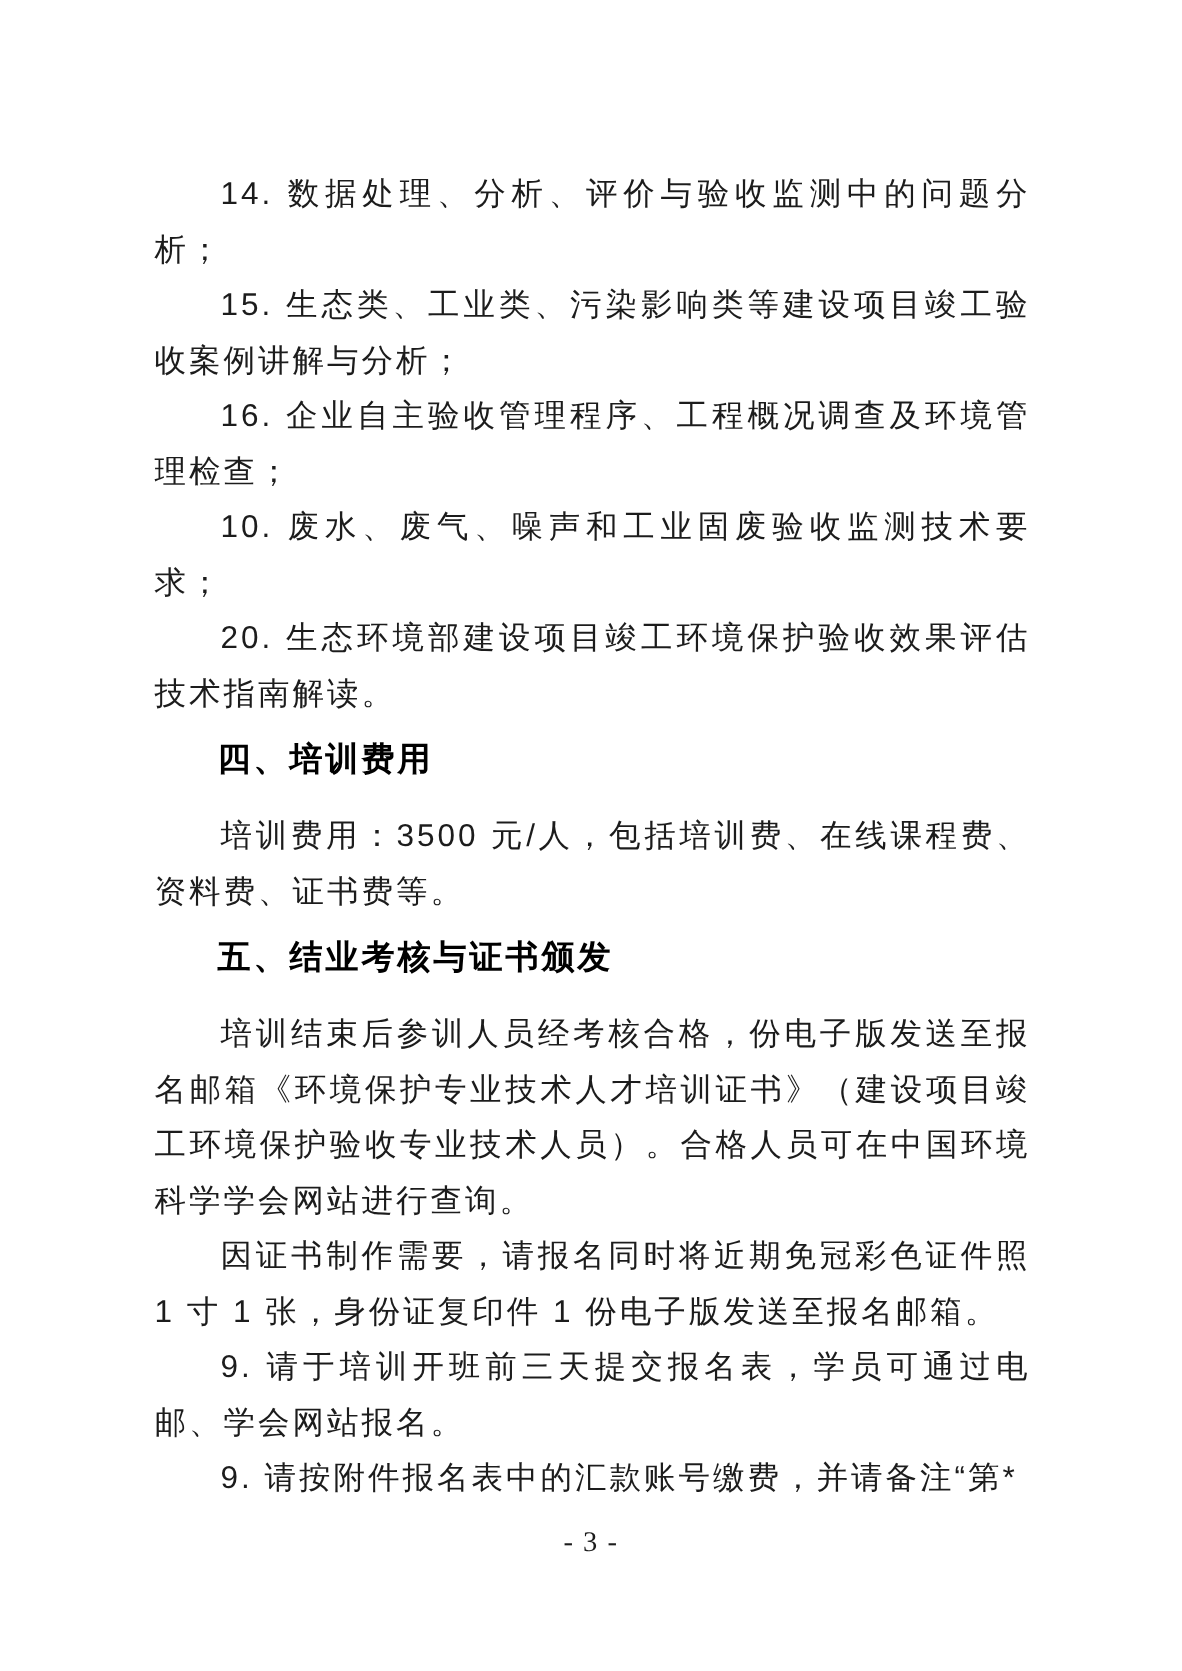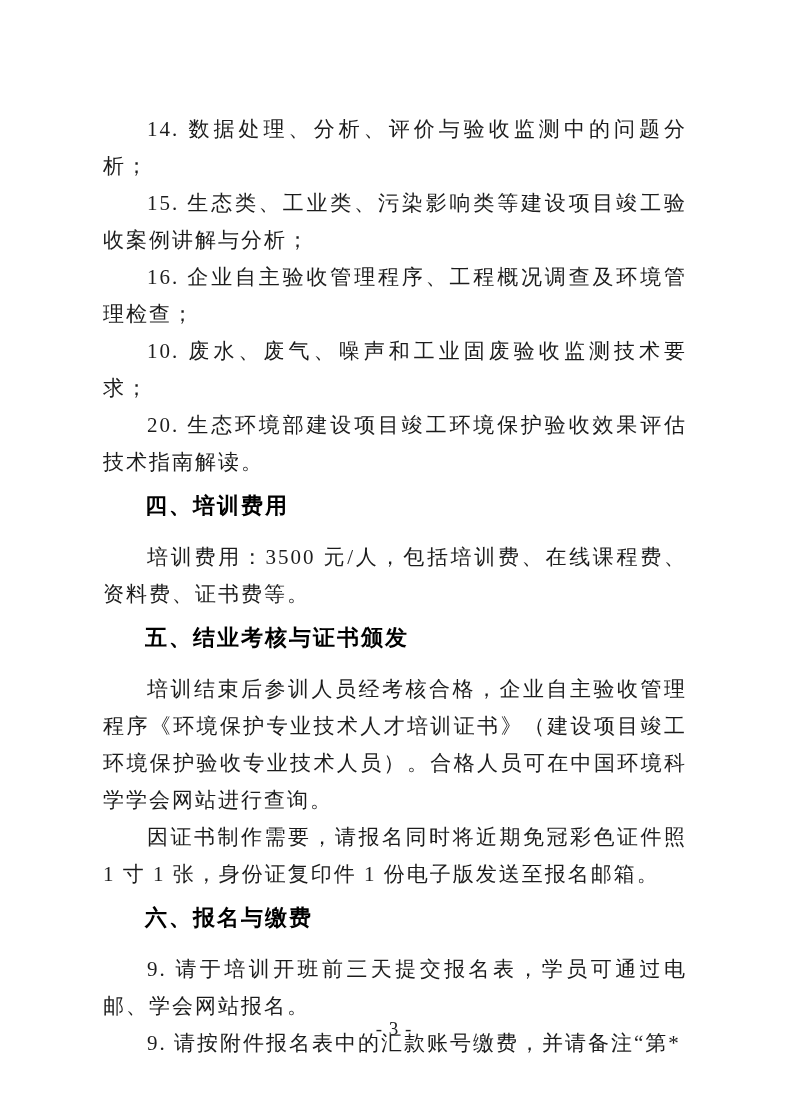--- a/index.html
+++ b/index.html
@@ -30,21 +30,21 @@
   }
   .para {
     margin: 0;
     font-size: 21px;
     line-height: 37px;
     letter-spacing: 2px;
     text-indent: 44px;
     text-align: justify;
     text-justify: inter-character;
     color: #1c1c1c;
-    font-family: Liberation Serif, serif;
+    font-family: Liberation Sans, sans-serif;
   }
   .heading {
     margin: 8px 0 13px 0;
     font-size: 22px;
     line-height: 37px;
     letter-spacing: 2px;
     text-indent: 42px;
     font-weight: bold;
     color: #000000;
     font-family: Liberation Mono, monospace;
@@ -67,20 +67,19 @@
 <div class="page">
   <div class="content">
     <p class="para">14. 数据处理、分析、评价与验收监测中的问题分析；</p>
     <p class="para">15. 生态类、工业类、污染影响类等建设项目竣工验收案例讲解与分析；</p>
     <p class="para">16. 企业自主验收管理程序、工程概况调查及环境管理检查；</p>
     <p class="para">10. 废水、废气、噪声和工业固废验收监测技术要求；</p>
     <p class="para">20. 生态环境部建设项目竣工环境保护验收效果评估技术指南解读。</p>
     <h2 class="heading">四、培训费用</h2>
     <p class="para">培训费用：3500 元/人，包括培训费、在线课程费、资料费、证书费等。</p>
     <h2 class="heading">五、结业考核与证书颁发</h2>
-    <p class="para">培训结束后参训人员经考核合格，企业自主验收管理程序《环境保护专业技术人才培训证书》（建设项目竣工环境保护验收专业技术人员）。合格人员可在中国环境科学学会网站进行查询。</p>
+    <p class="para">培训结束后参训人员经考核合格，份电子版发送至报名邮箱《环境保护专业技术人才培训证书》（建设项目竣工环境保护验收专业技术人员）。合格人员可在中国环境科学学会网站进行查询。</p>
     <p class="para">因证书制作需要，请报名同时将近期免冠彩色证件照 1 寸 1 张，身份证复印件 1 份电子版发送至报名邮箱。</p>
-    <h2 class="heading">六、报名与缴费</h2>
     <p class="para">9. 请于培训开班前三天提交报名表，学员可通过电邮、学会网站报名。</p>
     <p class="para">9. 请按附件报名表中的汇款账号缴费，并请备注“第*</p>
   </div>
   <div class="footer">- 3 -</div>
 </div>
 
 </body></html>

